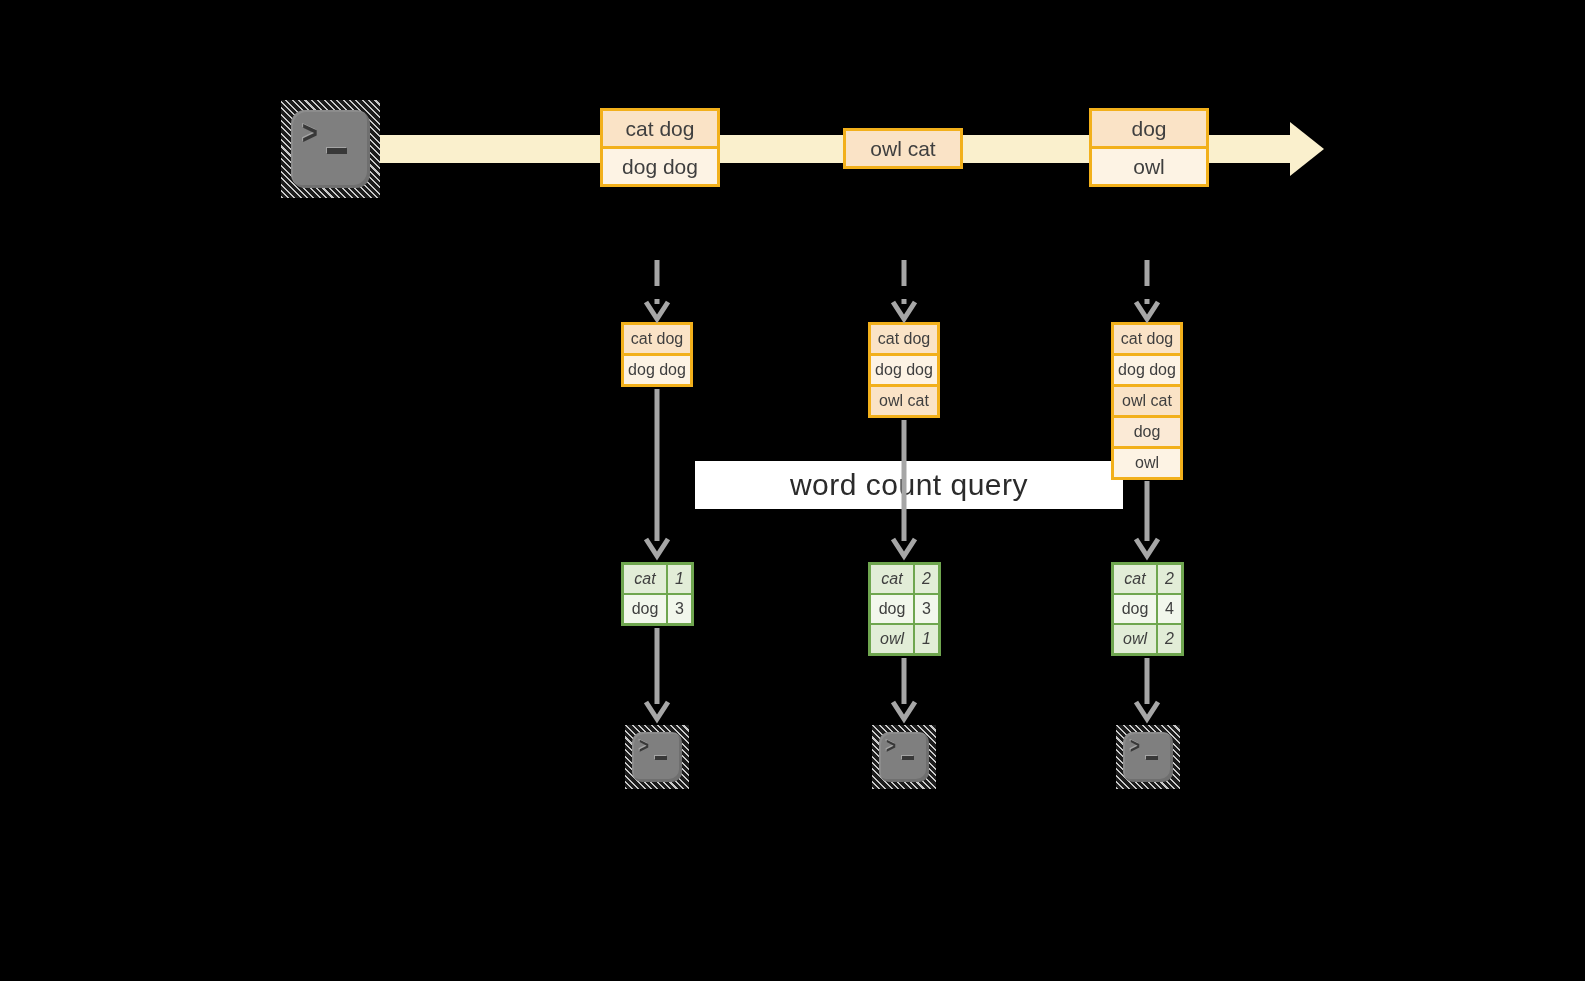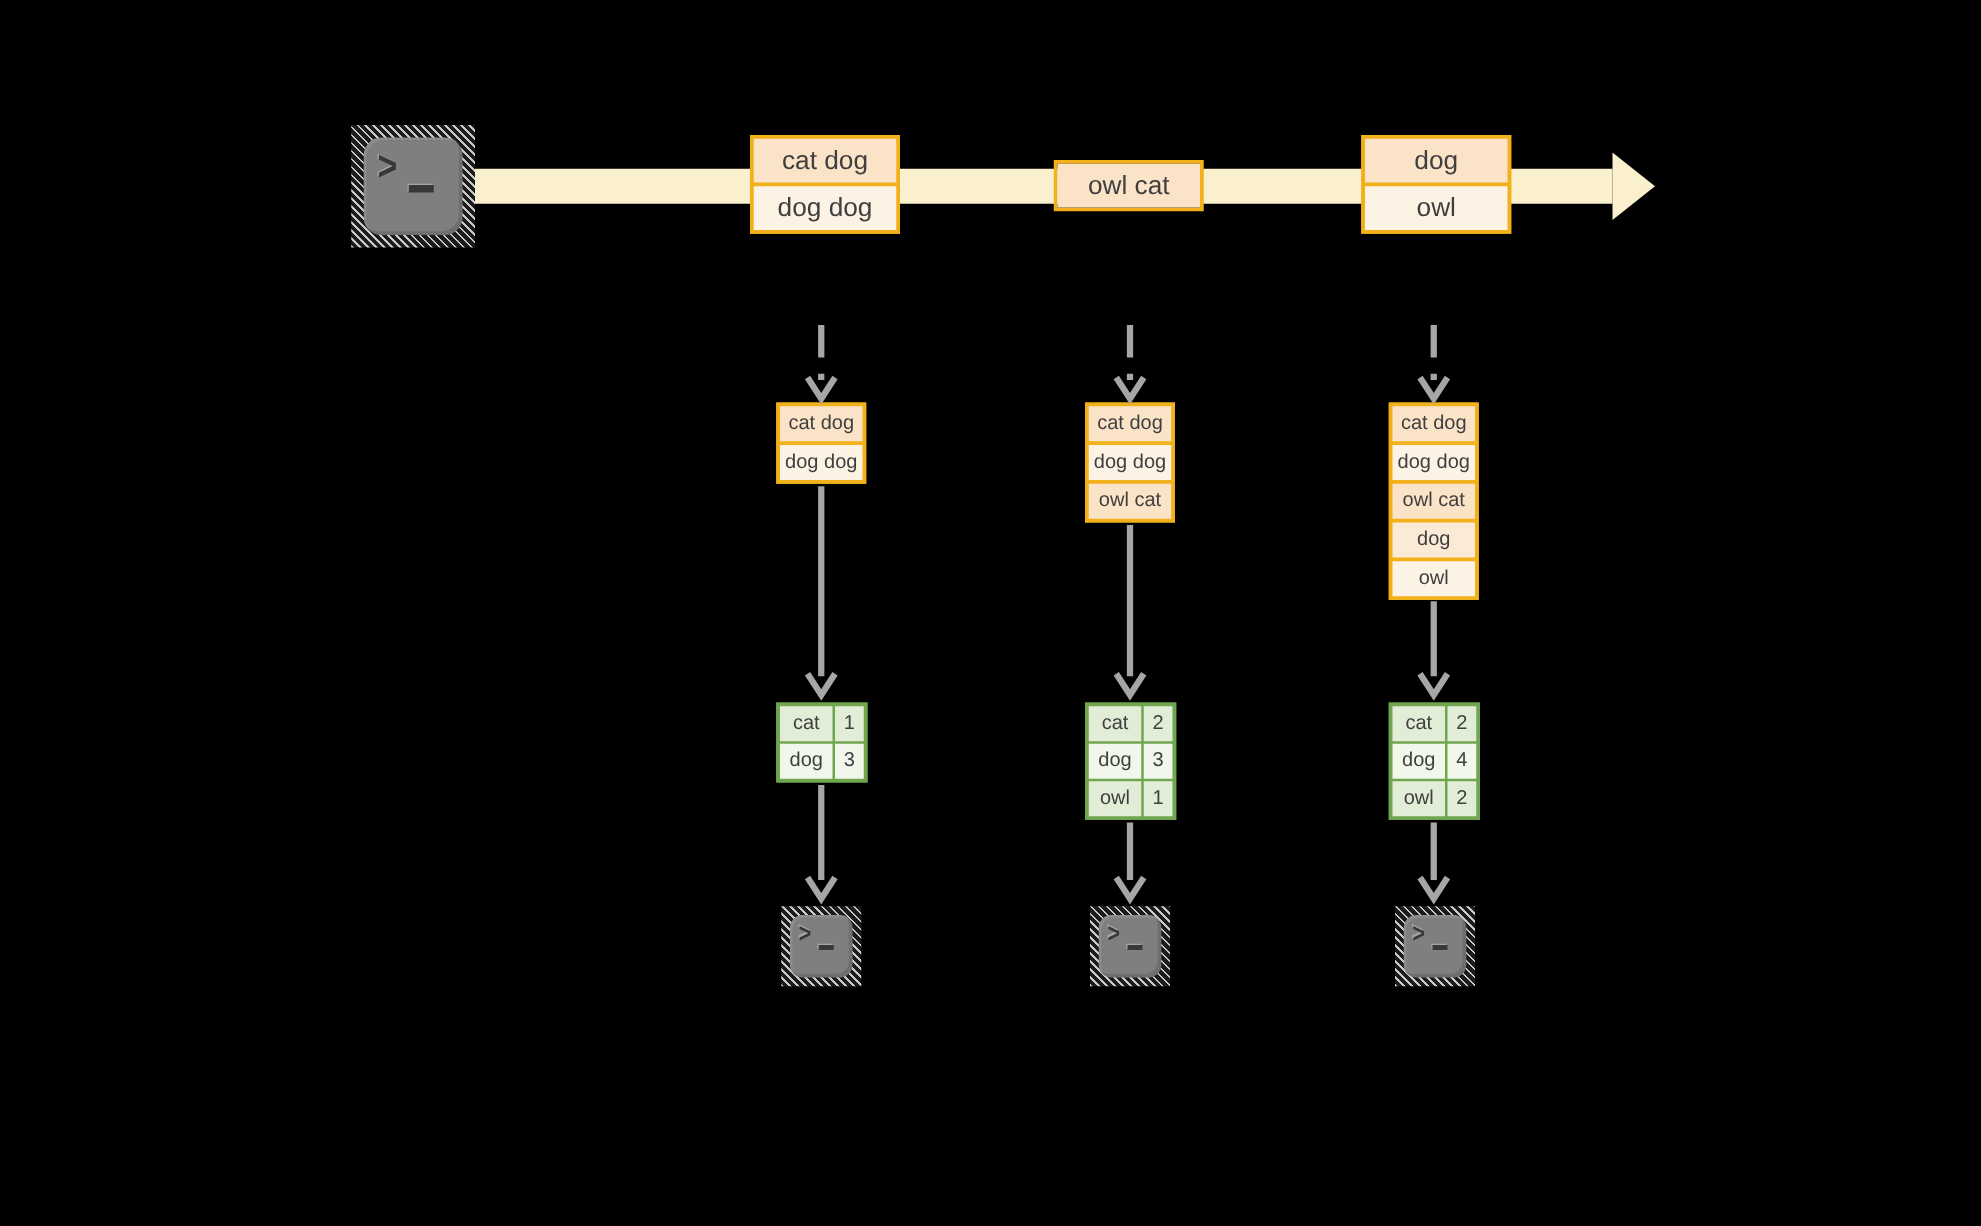--- a/index.html
+++ b/index.html
@@ -23,21 +23,21 @@
          border:3px solid var(--orange);box-sizing:border-box;}
   .stack .cell{display:flex;align-items:center;justify-content:center;color:var(--ink);}
   .msg .cell{width:114px;height:35px;font-size:21px;}
   .state .cell{width:66px;height:28px;font-size:16px;}
   .shade-dark{background:var(--peach);} .shade-light{background:var(--cream);} .shade-mid{background:var(--mid);}
 
   
   .counts{display:grid;grid-template-columns:42px 23px;gap:2px;background:var(--green);
           border:3px solid var(--green);box-sizing:border-box;}
   .counts .cell{height:28px;display:flex;align-items:center;justify-content:center;font-size:16px;color:var(--ink);}
-  .grow-dark{background:var(--gdark);} .grow-light{background:var(--glight);}
+  .grow-dark{background:var(--gdark);font-style:italic;} .grow-light{background:var(--glight);}
 
   
   .banner{background:#FFFFFF;display:flex;align-items:center;justify-content:center;
           font-size:30px;font-weight:300;color:#2B2B2B;letter-spacing:.5px;z-index:1;}
 
   
   .term{background-image:repeating-linear-gradient(45deg,#C9C9C9 0 1.5px,#1C1C1C 1.5px 4.5px);}
   .term-inner{position:absolute;background:var(--icon);
               box-shadow:inset -3px -3px 0 rgba(0,0,0,0.12), inset 2px 2px 0 rgba(255,255,255,0.10);}
   .glyph-gt{position:absolute;font-weight:bold;color:#383838;line-height:1;
@@ -47,20 +47,23 @@
   svg.varrow{position:absolute;overflow:visible;z-index:3;}
 </style>
 </head>
 <body>
 
 <div class="canvas">
 
   <div class="abs band" style="left:371px;top:135px;width:919px;height:28px;"></div>
   <div class="abs band-head" style="left:1290px;top:122px;"></div>
 
+  <div class="abs banner" style="left:695px;top:461px;width:428px;height:48px;">
+    <span>word count query</span>
+  </div>
 
   <div class="abs term" style="left:281px;top:100px;width:99px;height:98px;">
     <div class="term-inner" style="left:10px;top:10px;width:79px;height:78px;border-radius:14px;">
       <span class="glyph-gt" style="left:11px;top:10px;font-size:27px;">&gt;</span>
       <span class="glyph-cursor" style="left:36px;top:38px;width:20px;height:6px;"></span>
     </div>
   </div>
 
   <div class="abs stack msg" style="left:600px;top:108px;z-index:2;">
       <div class="cell shade-dark">cat dog</div>

